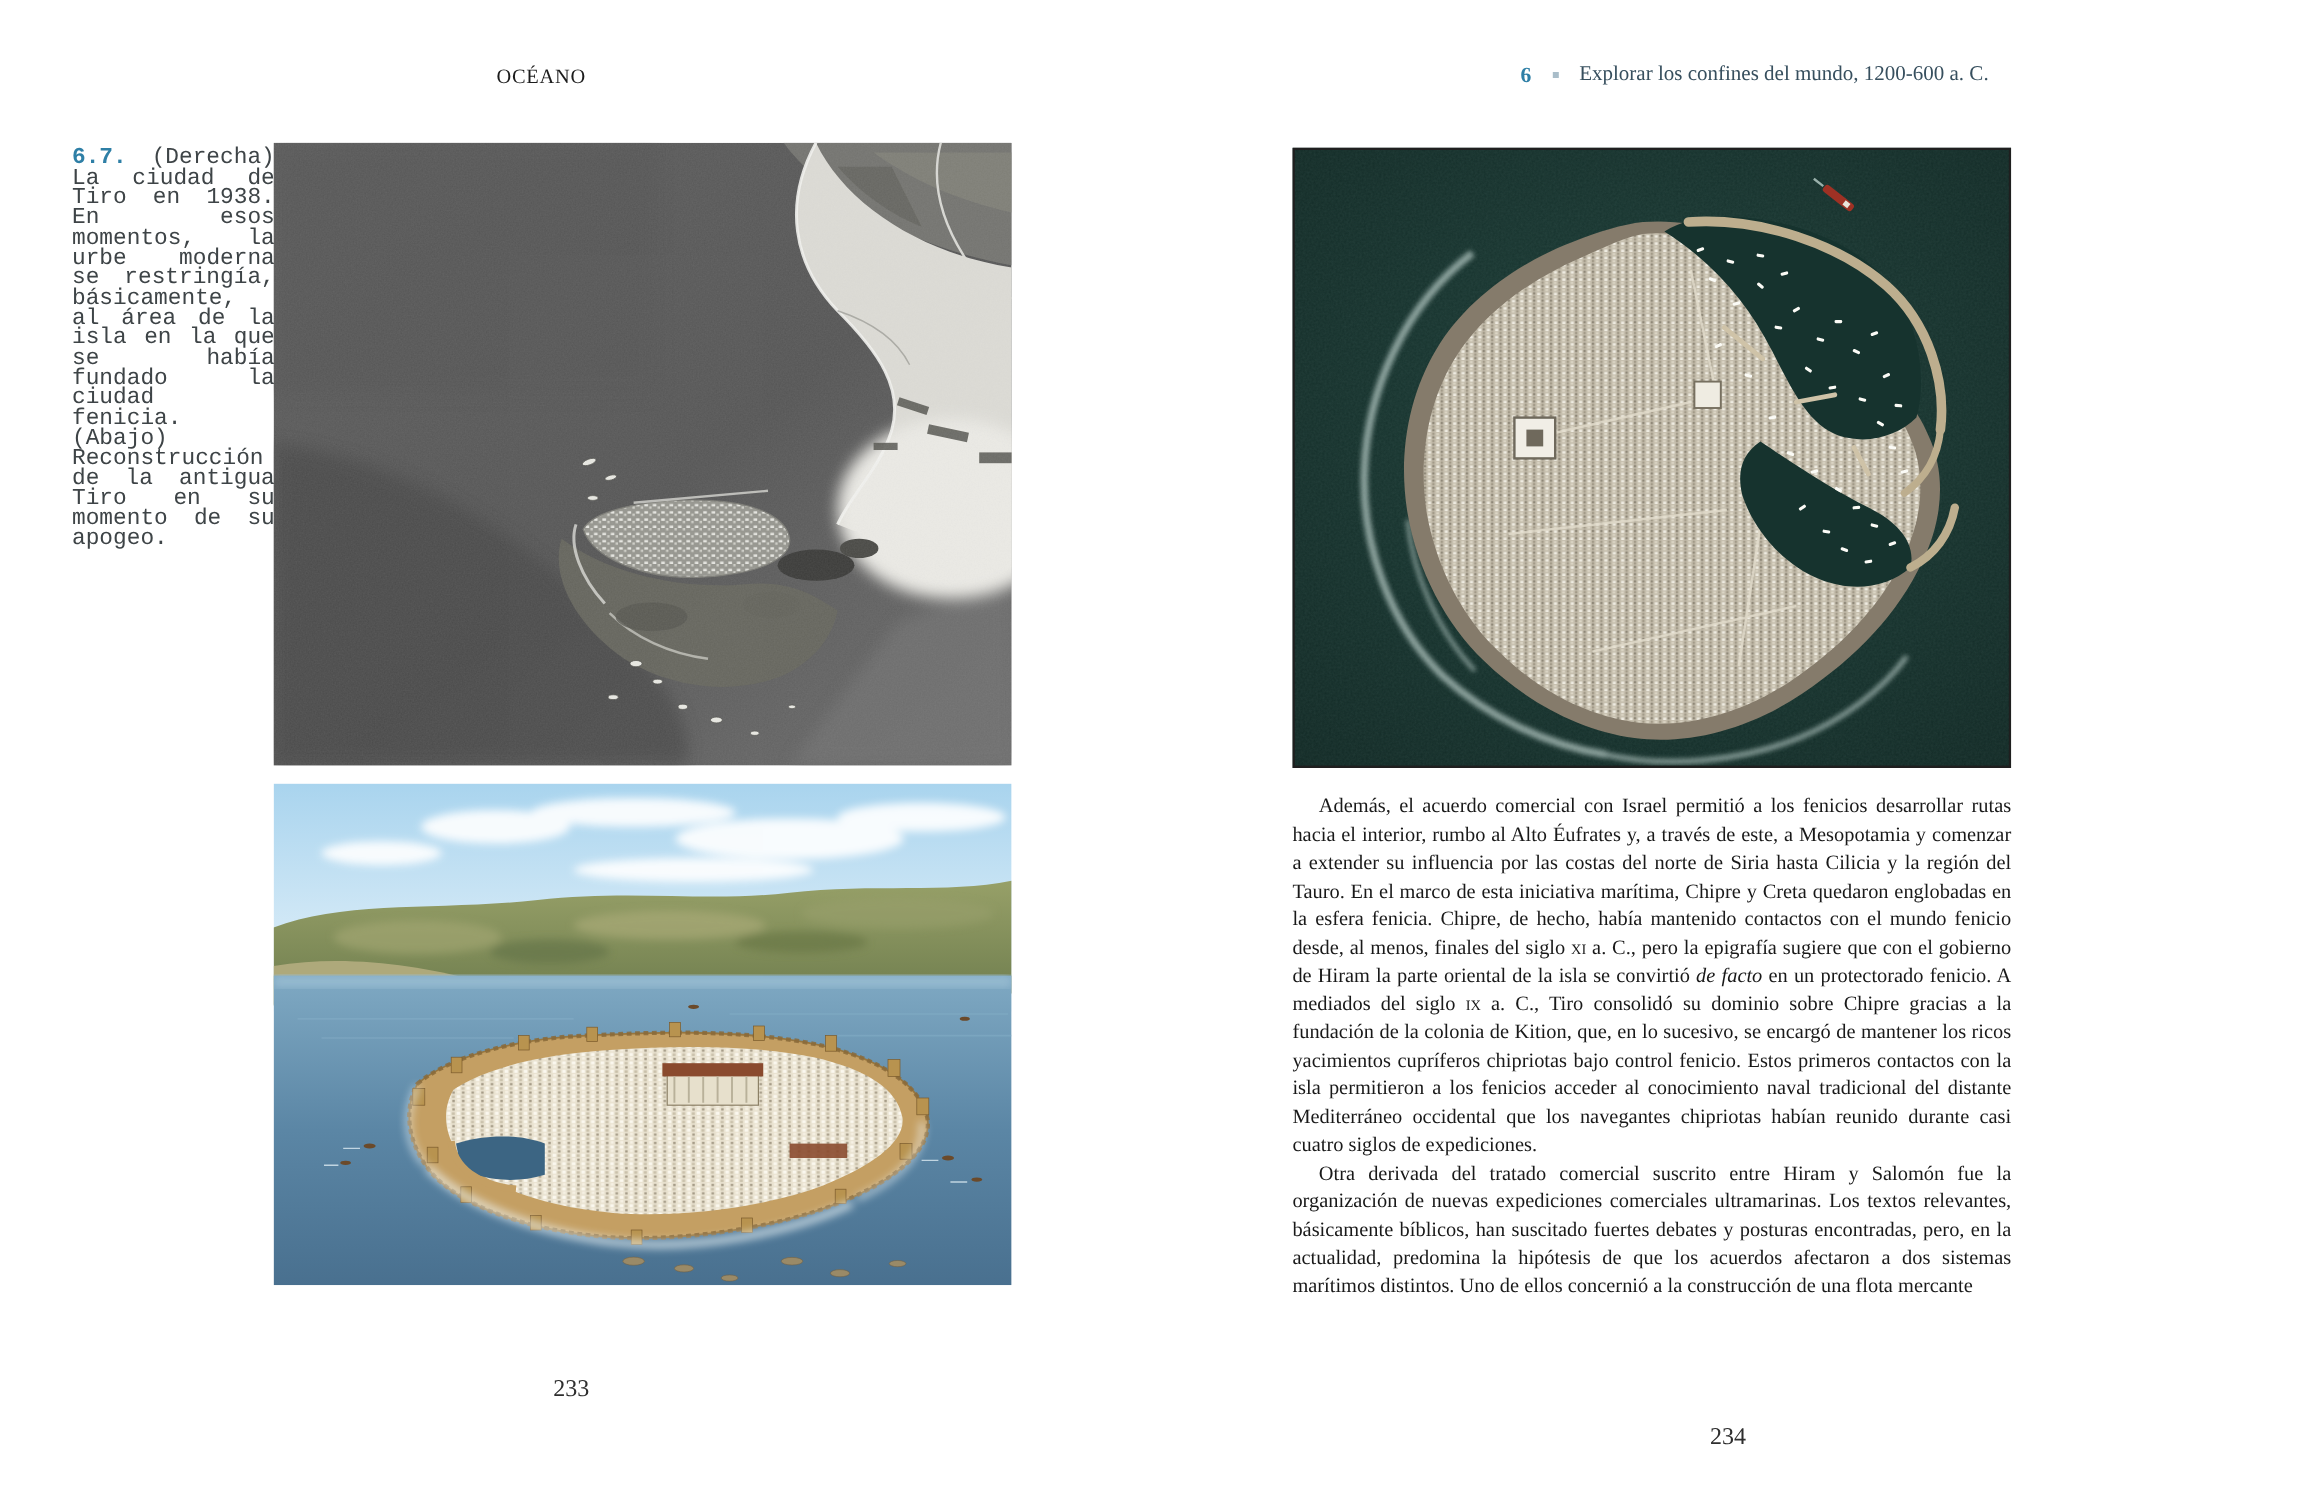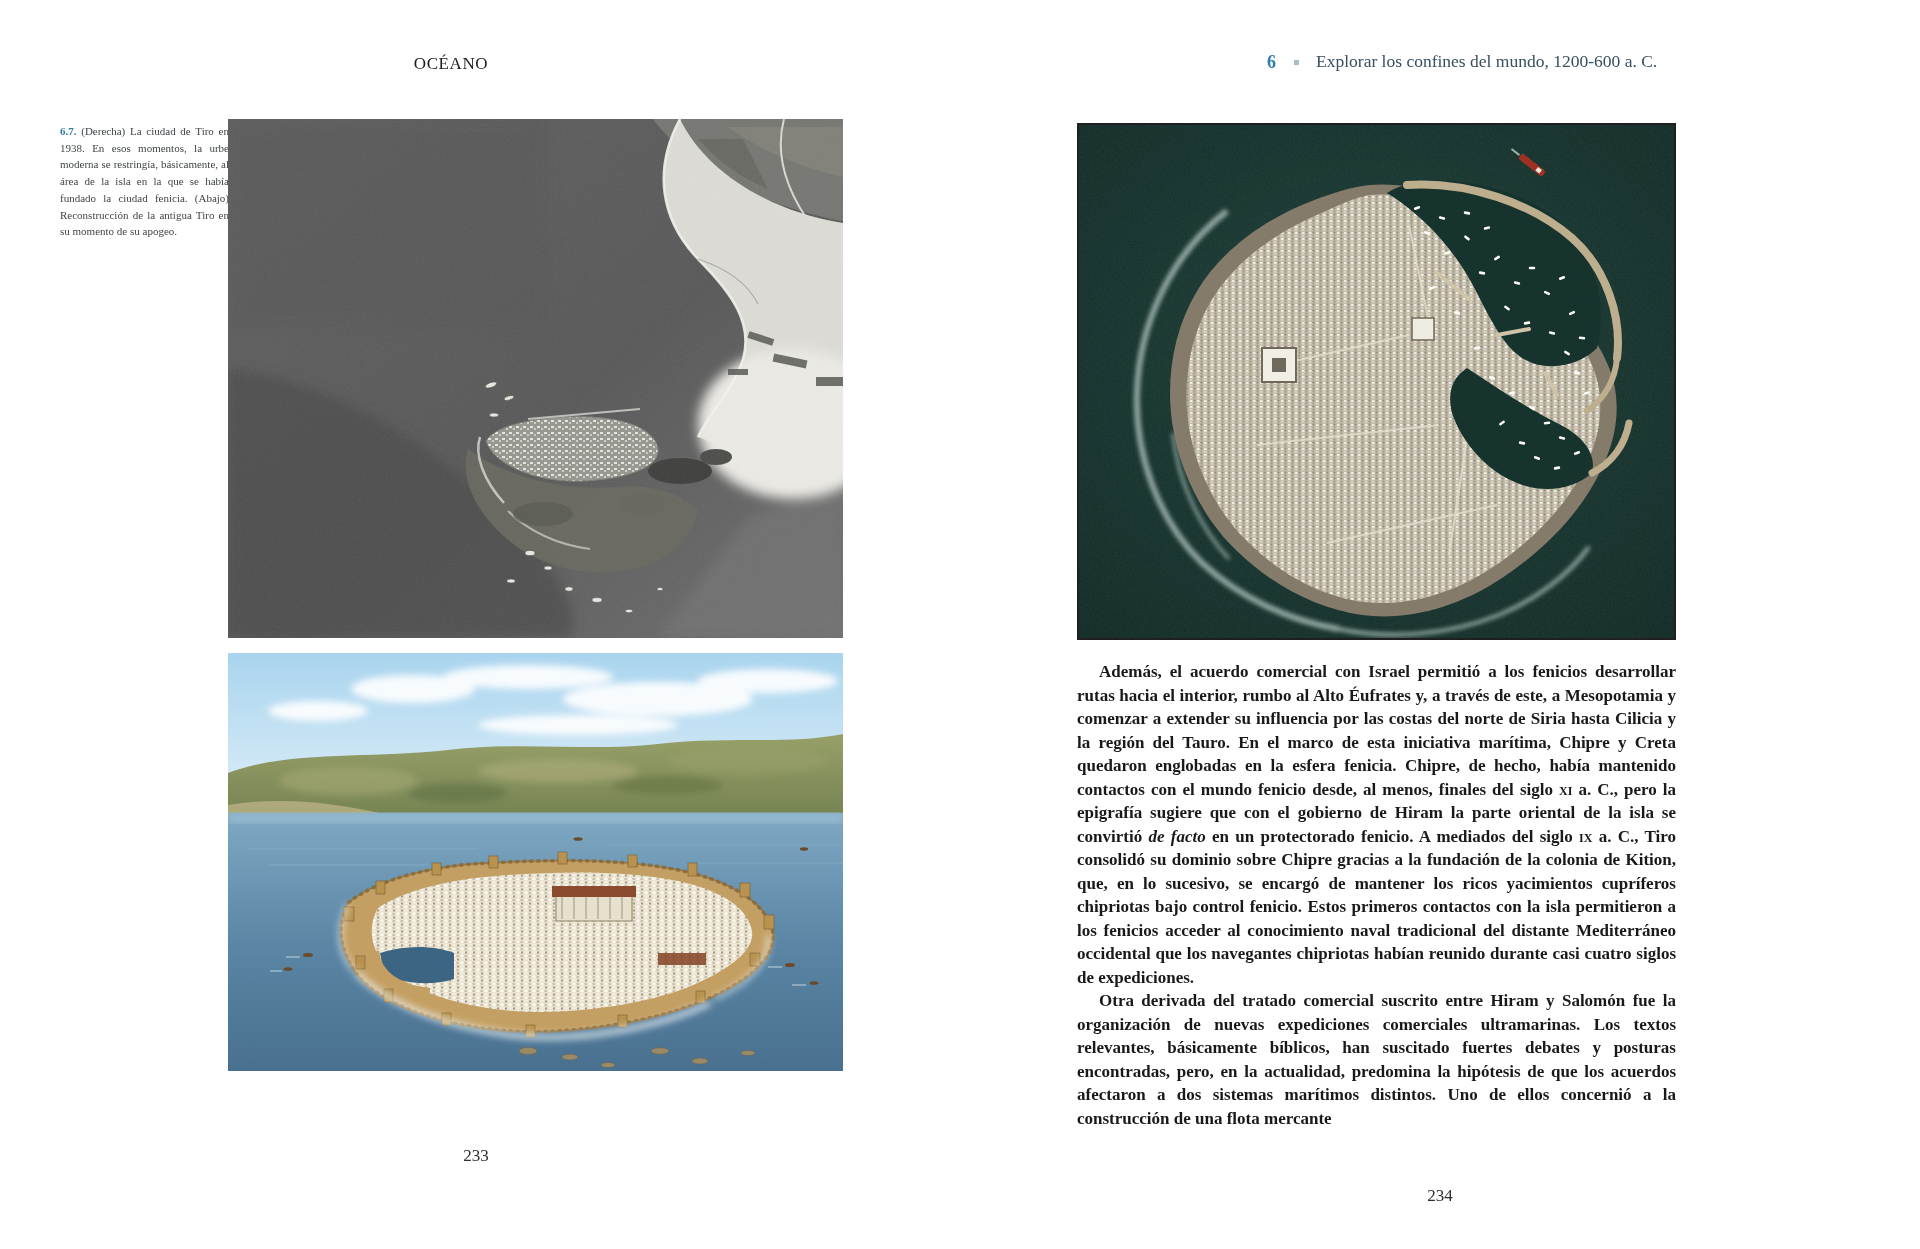--- a/index.html
+++ b/index.html
@@ -6,28 +6,28 @@
   .spread{position:relative;width:1920px;height:1249px;background:var(--page-bg,#fff);overflow:hidden;
           font-family:"Liberation Serif", serif;}
   .abs{position:absolute;}
   .figure{position:absolute;}
   .figure svg{display:block;width:100%;height:100%;}
   .running-head{font-size:17px;letter-spacing:.6px;color:#1c1c1c;}
   .head-right{display:flex;align-items:center;gap:0;}
   .chapter-num{font-size:18px;font-weight:bold;color:var(--header-accent,#2e7fa6);line-height:1;}
   .sq-bullet{width:5px;height:5px;background:var(--bullet,#a9bdc9);margin:1px 17px 0 18px;}
   .chapter-title{font-size:17.5px;color:var(--header-title,#374f5e);line-height:1;white-space:nowrap;}
-  .caption{font-family:Liberation Serif, serif;font-size:11px;line-height:16.7px;
+  .caption{font-family:Liberation Mono, monospace;font-size:19px;line-height:16.7px;
            text-align:justify;color:var(--caption-text,#3e4447);}
   .caption .cap-num{color:var(--caption-accent,#2e7fa6);font-weight:bold;}
   .body-text{font-size:17px;line-height:23.5px;text-align:justify;color:var(--body-text,#191919);}
   .body-text p{margin:0;text-indent:22px;}
   .it{font-style:italic;}
   .sc{font-variant:small-caps;}
-  .folio{font-size:17px;color:#2e2e2e;text-align:center;}
+  .folio{font-size:20px;color:#2e2e2e;text-align:center;}
 </style>
 </head>
 <body>
 
 <div class="spread">
 
   <div class="abs running-head" style="left:351px;top:54px;width:200px;text-align:center;">OCÉANO</div>
 
   <div class="abs caption" style="left:60px;top:123px;width:169px;"><span class="cap-num">6.7.</span><span> (Derecha) La ciudad de Tiro en 1938. En esos momentos, la urbe moderna se restringía, básicamente, al área de la isla en la que se había fundado la ciudad fenicia. (Abajo) Reconstrucción de la antigua Tiro en su momento de su apogeo.</span></div>
 
@@ -325,20 +325,20 @@
       <g transform="translate(455,42) rotate(38)">
         <rect x="-15" y="-3.5" width="30" height="7" rx="2.5" fill="#9e3124"></rect>
         <rect x="6" y="-2.2" width="5" height="4.4" fill="#e8e4da"></rect>
         <path d="M-26,0 H-16" stroke="#cfe4de" stroke-width="2" opacity=".7"></path>
       </g>
       <rect x="1" y="1" width="597" height="515" fill="none" stroke="#1f1f1f" stroke-width="2"></rect>
     </svg>
   </div>
 
 
-  <div class="abs body-text" style="left:1077px;top:660px;width:599px;font-weight:bold;">
+  <div class="abs body-text" style="left:1077px;top:660px;width:599px;">
     <p><span>Además, el acuerdo comercial con Israel permitió a los fenicios desarrollar rutas hacia el interior, rumbo al Alto Éufrates y, a través de este, a Mesopotamia y comenzar a extender su influencia por las costas del norte de Siria hasta Cilicia y la región del Tauro. En el marco de esta iniciativa marítima, Chipre y Creta quedaron englobadas en la esfera fenicia. Chipre, de hecho, había mantenido contactos con el mundo fenicio desde, al menos, finales del siglo </span><span class="sc">xi</span><span> a. C., pero la epigrafía sugiere que con el gobierno de Hiram la parte oriental de la isla se convirtió </span><span class="it">de facto</span><span> en un protectorado fenicio. A mediados del siglo </span><span class="sc">ix</span><span> a. C., Tiro consolidó su dominio sobre Chipre gracias a la fundación de la colonia de Kition, que, en lo sucesivo, se encargó de mantener los ricos yacimientos cupríferos chipriotas bajo control fenicio. Estos primeros contactos con la isla permitieron a los fenicios acceder al conocimiento naval tradicional del distante Mediterráneo occidental que los navegantes chipriotas habían reunido durante casi cuatro siglos de expediciones.</span></p>
     <p>Otra derivada del tratado comercial suscrito entre Hiram y Salomón fue la organización de nuevas expediciones comerciales ultramarinas. Los textos relevantes, básicamente bíblicos, han suscitado fuertes debates y posturas encontradas, pero, en la actualidad, predomina la hipótesis de que los acuerdos afectaron a dos sistemas marítimos distintos. Uno de ellos concernió a la construcción de una flota mercante</p>
   </div>
 
   <div class="abs folio" style="left:1390px;top:1146px;width:100px;margin-top:40px;">234</div>
 
 </div>
 
 </body></html>

